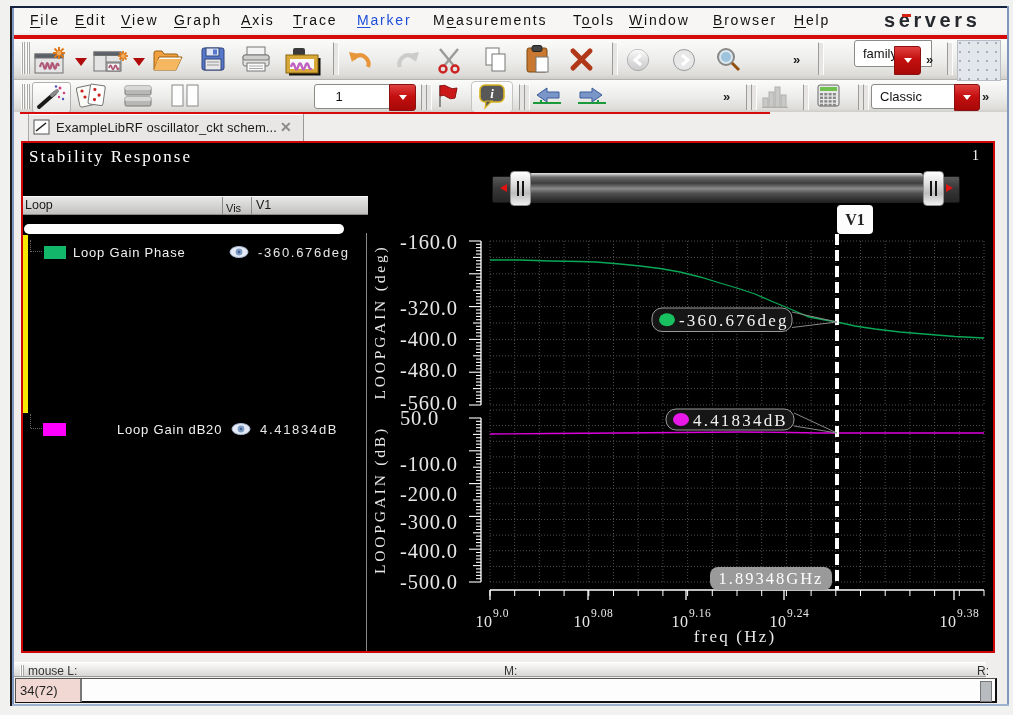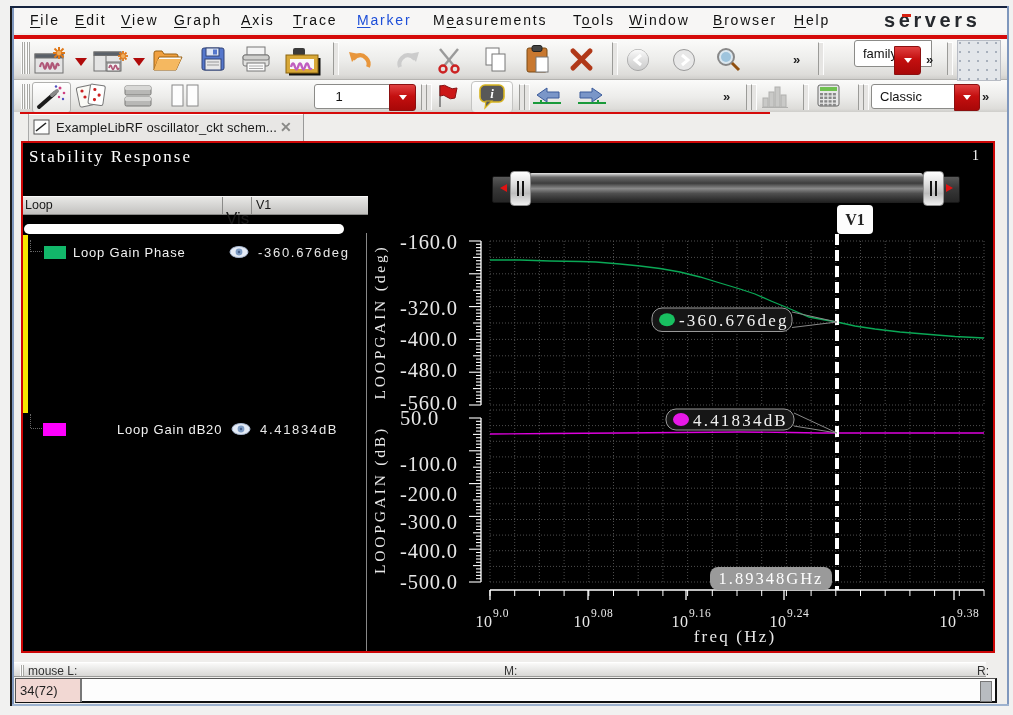--- a/index.html
+++ b/index.html
@@ -284,21 +284,21 @@
   </svg>
 <div class="ab" style="left:56px;top:120px;font-size:13px;color:#1a1a1a;letter-spacing:0.12px;">ExampleLibRF oscillator_ckt schem...</div>
 <div class="ab" style="left:280px;top:119px;font-size:14px;color:#8a8a88;font-weight:bold;">✕</div>
 <div class="ab" style="left:21px;top:141px;width:974px;height:512px;background:#000;border:2px solid #cc0606;box-sizing:border-box;"></div>
 <div class="ab" style="left:29px;top:147px;font-family:'Liberation Serif',serif;font-size:17px;color:#fff;letter-spacing:2px;">Stability Response</div>
 <div class="ab" style="left:972px;top:148px;font-family:'Liberation Serif',serif;font-size:14px;color:#fff;">1</div>
 <div class="ab" style="left:23px;top:196px;width:345px;height:17px;
 background:linear-gradient(180deg,#e8e8e6,#c2c1bf);border-top:1px solid #f8f8f8;border-bottom:1px solid #8a8a88;">
 <div class="ab" style="left:2px;top:1px;font-size:12.5px;color:#1a1a1a;">Loop</div>
 <div class="ab" style="left:199px;top:0;width:1px;height:17px;background:#8a8a88;"></div>
-<div class="ab" style="left:203px;top:12px;font-size:17px;color:#1a1a1a;">Vis</div>
+<div class="ab" style="left:203px;top:5px;font-size:11px;color:#1a1a1a;">Vis</div>
 <div class="ab" style="left:228px;top:0;width:1px;height:17px;background:#8a8a88;"></div>
 <div class="ab" style="left:233px;top:1px;font-size:12.5px;color:#1a1a1a;">V1</div>
 </div>
 <div class="ab" style="left:24px;top:224px;width:320px;height:10px;background:#fff;border-radius:5px;"></div>
 <div class="ab" style="left:23px;top:235px;width:5px;height:178px;background:#f6e800;"></div>
 <div class="ab" style="left:366px;top:233px;width:1px;height:418px;background:#888;"></div>
 <div class="ab" style="left:30px;top:240px;width:1px;height:12px;border-left:1px dotted #666;"></div>
 <div class="ab" style="left:31px;top:251px;width:11px;height:1px;border-top:1px dotted #666;"></div>
 <div class="ab" style="left:44px;top:246px;width:22px;height:13px;background:#12b76a;"></div>
 <div class="ab" style="left:73px;top:245px;font-size:13px;color:#f2f2f2;letter-spacing:0.8px;">Loop Gain Phase</div>

